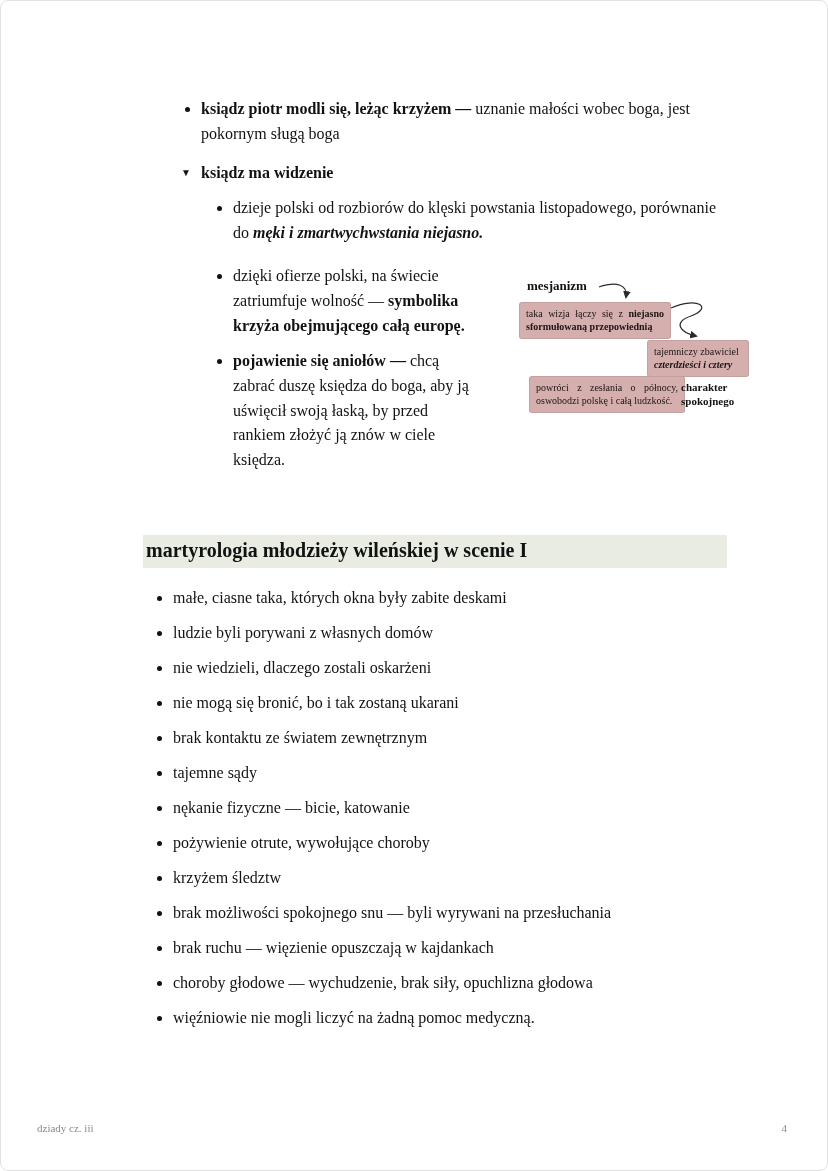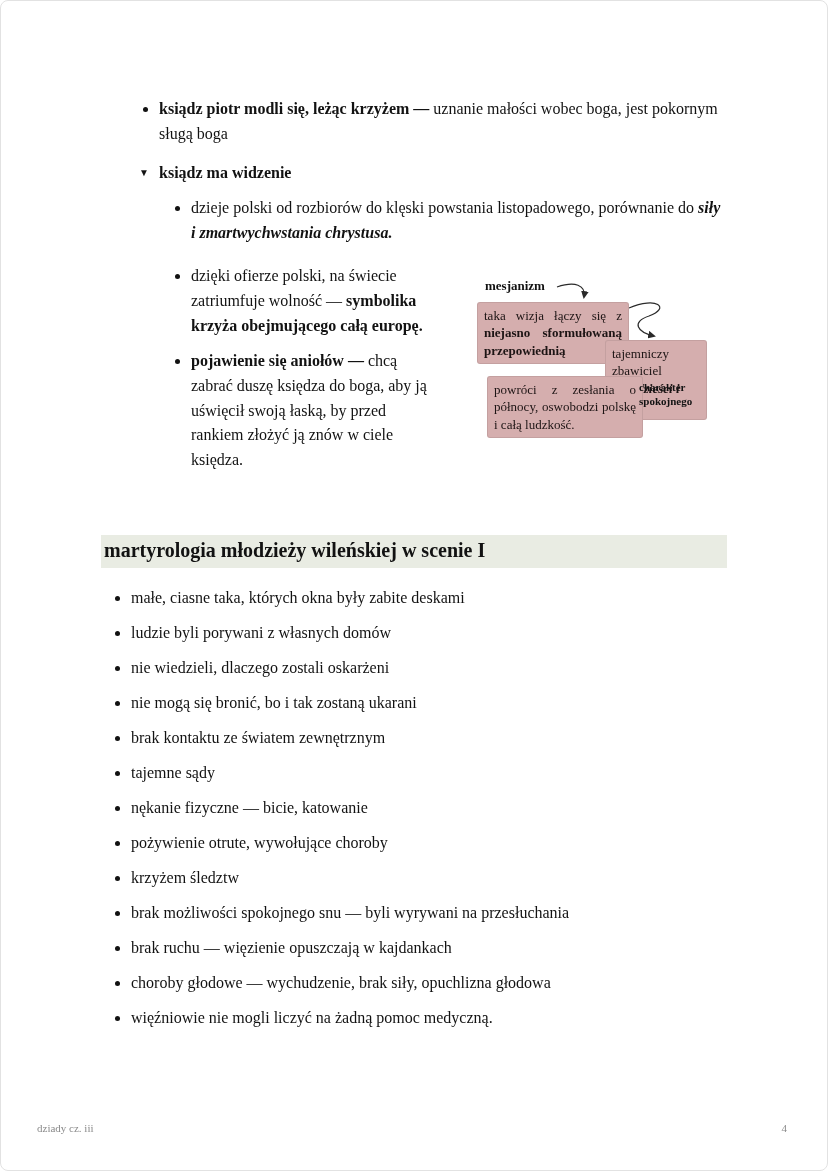--- a/index.html
+++ b/index.html
@@ -17,20 +17,21 @@
     box-sizing: border-box;
     background: #ffffff;
     border: 1px solid #e2e2e2;
     border-radius: 8px;
     overflow: hidden;
   }
   .content {
     position: relative;
     padding: 96px 100px 0 100px;
     line-height: 1.56;
+    margin-left: 42px;
   }
   .b  { font-weight: bold; }
   .bi { font-weight: bold; font-style: italic; }
 
   ul { margin: 0; }
   li { margin-bottom: 10px; }
 
   .top-list { list-style: disc; margin-left: 40px; padding-left: 18px; }
 
   .toggle { margin: 14px 0 0 38px; font-weight: bold; }
@@ -51,21 +52,21 @@
     margin-top: 14px;
     line-height: 1.3;
   }
   .diagram-title { position: absolute; left: 14px; top: 0; font-weight: bold; font-size: 13px; }
   .dbox {
     position: absolute;
     background: #d5aeae;
     border: 1px solid rgba(0,0,0,0.08);
     border-radius: 3px;
     padding: 4px 6px;
-    font-size: 13px;
+    font-size: 10px;
     line-height: 1.35;
     color: #1d1414;
     text-align: justify;
   }
   .dbox1 { left: 6px;   top: 24px; width: 138px; }
   .dbox2 { left: 134px; top: 62px; width: 88px; text-align: left; }
   .dbox3 { left: 16px;     top: 98px; width: 142px; }
   .side-label { position: absolute; left: 168px; top: 102px; width: 62px; font-weight: bold; font-size: 11px; line-height: 1.3; }
   .diagram-arrows { position: absolute; left: 0; top: 0; pointer-events: none; }
 
@@ -99,21 +100,21 @@
     <ul class="top-list">
       <li><span class="b">ksiądz piotr modli się, leżąc krzyżem —</span><span> uznanie małości wobec boga, jest pokornym sługą boga</span></li>
     </ul>
 
     <div class="toggle">
       <span class="toggle-marker">▼</span><span>ksiądz ma widzenie</span>
     </div>
 
     <div class="nested">
       <ul>
-        <li><span>dzieje polski od rozbiorów do klęski powstania listopadowego, porównanie do </span><span class="bi">siły i zmartwychwstania chrystusa.</span></li>
+        <li><span>dzieje polski od rozbiorów do klęski powstania listopadowego, porównanie do </span><span class="bi">męki i zmartwychwstania niejasno.</span></li>
       </ul>
 
       <div class="diagram-row">
         <div class="col-left">
           <ul>
             <li><span>dzięki ofierze polski, na świecie zatriumfuje wolność — </span><span class="b">symbolika krzyża obejmującego całą europę.</span></li>
             <li><span class="b">pojawienie się aniołów —</span><span> chcą zabrać duszę księdza do boga, aby ją uświęcił swoją łaską, by przed rankiem złożyć ją znów w ciele księdza.</span></li>
           </ul>
         </div>
 

